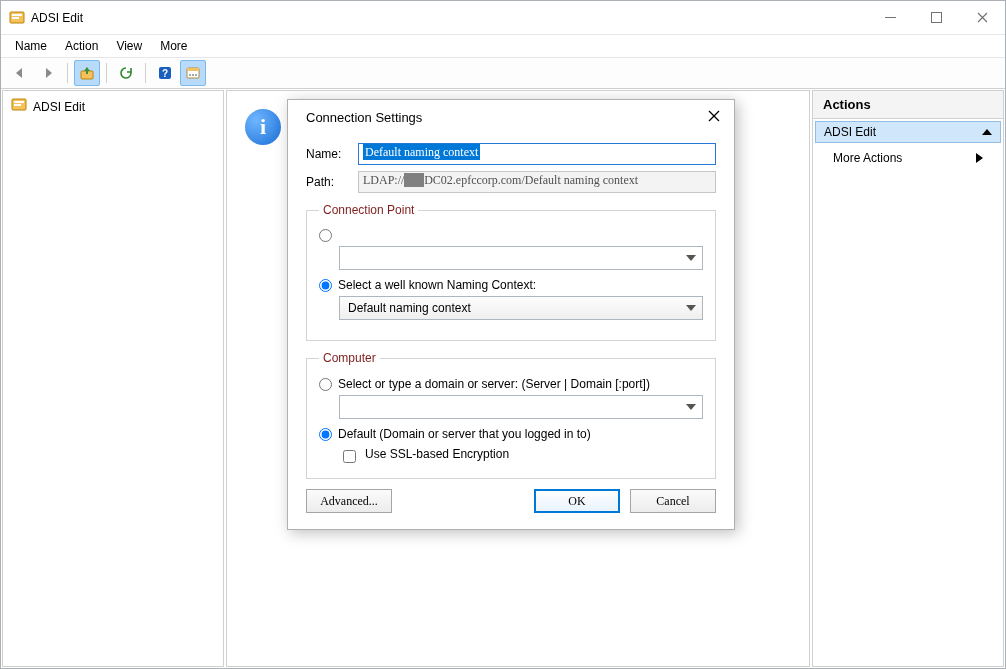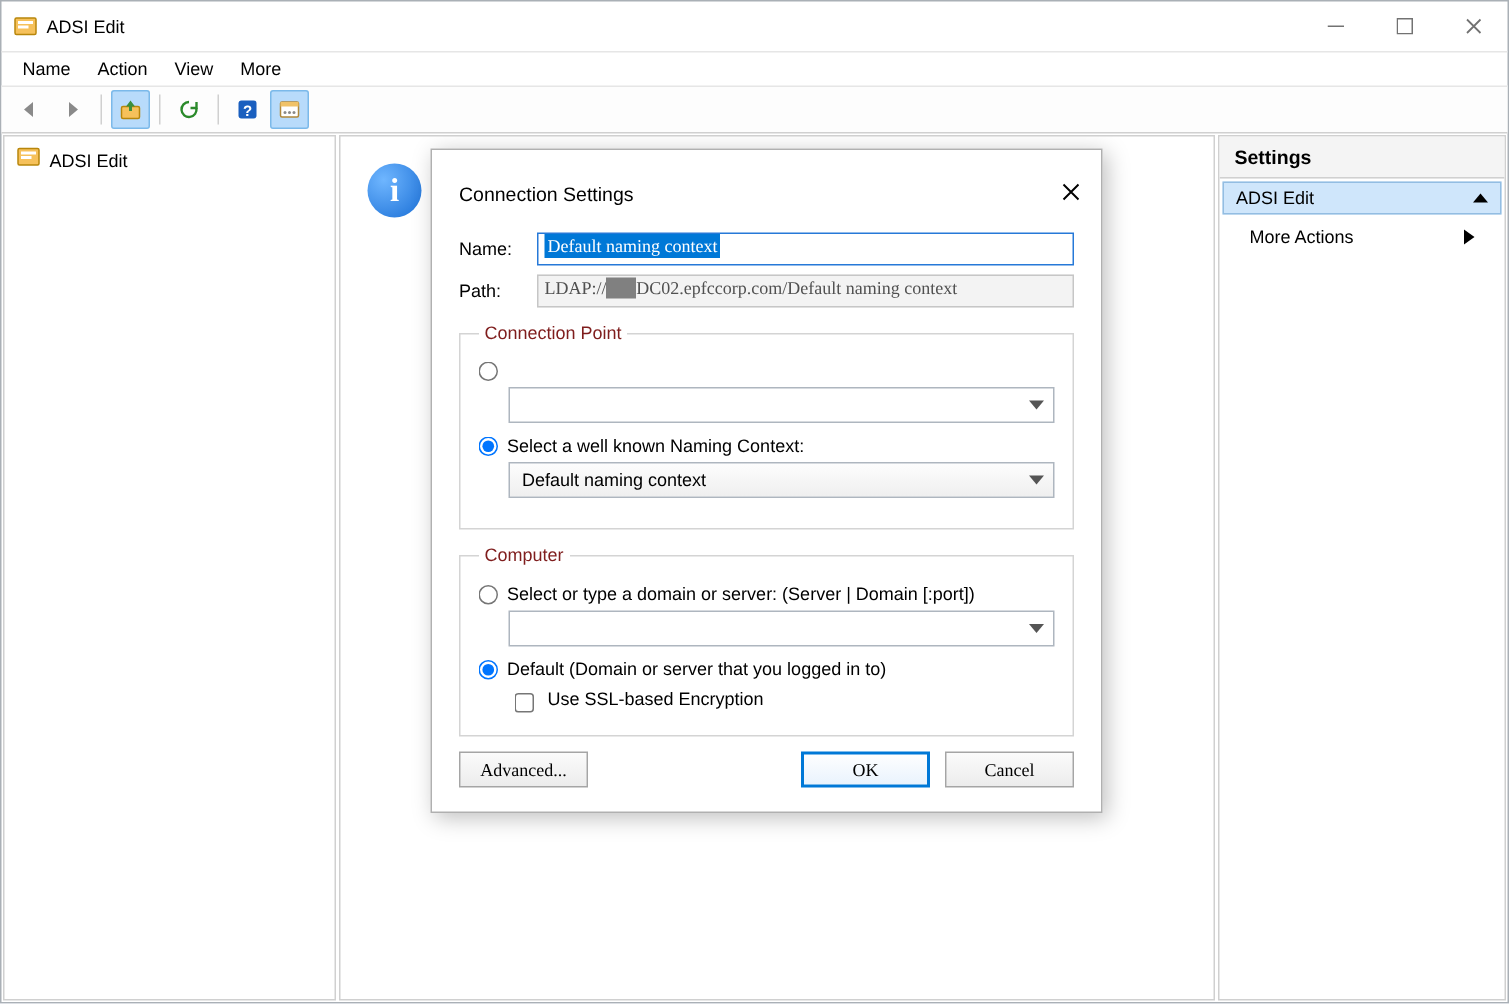--- a/index.html
+++ b/index.html
@@ -106,21 +106,21 @@
     position: absolute;
     left: 60px; top: 8px;
     width: 448px;
     background: #fff;
     border: 1px solid #b0b0b0;
     box-shadow: 3px 3px 14px rgba(0,0,0,.25);
     display: flex; flex-direction: column;
   }
   .dlg-title {
     display:flex; align-items:flex-end; justify-content:space-between;
-    padding: 22px 14px 8px 18px;
+    padding: 10px 14px 8px 18px;
     font-size: 13px;
   }
   .dlg-body { padding: 4px 18px 16px 18px; }
   .form-row { display:flex; align-items:center; margin: 6px 0; gap: 8px;}
   .form-row .lbl { width: 44px; }
   .txt {
     flex:1; height: 22px;
     border: 1px solid #7f9db9;
     padding: 1px 4px;
     font: 12px "Segoe UI";
@@ -352,21 +352,21 @@
             <button class="btn" style="margin-right:auto">Advanced...</button>
             <button class="btn primary">OK</button>
             <button class="btn">Cancel</button>
           </div>
 
         </div>
       </div>
     </div>
 
     <div class="pane pane-right">
-      <div class="actions-header">Settings</div>
+      <div class="actions-header">Actions</div>
       <div class="actions-section">
         <span>ADSI Edit</span>
         <span class="chevup"></span>
       </div>
       <div class="actions-row">
         <span>More Actions</span>
         <span class="chevright"></span>
       </div>
     </div>
 

